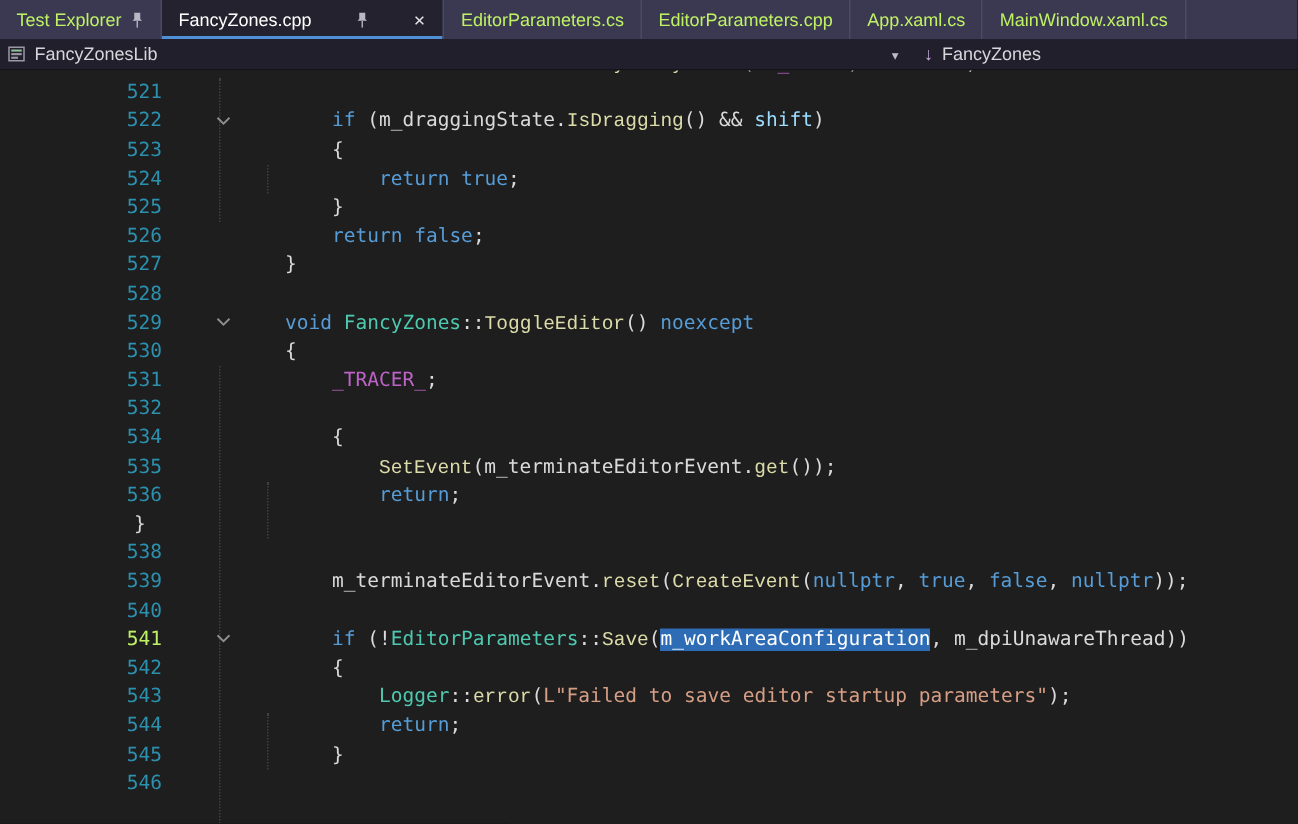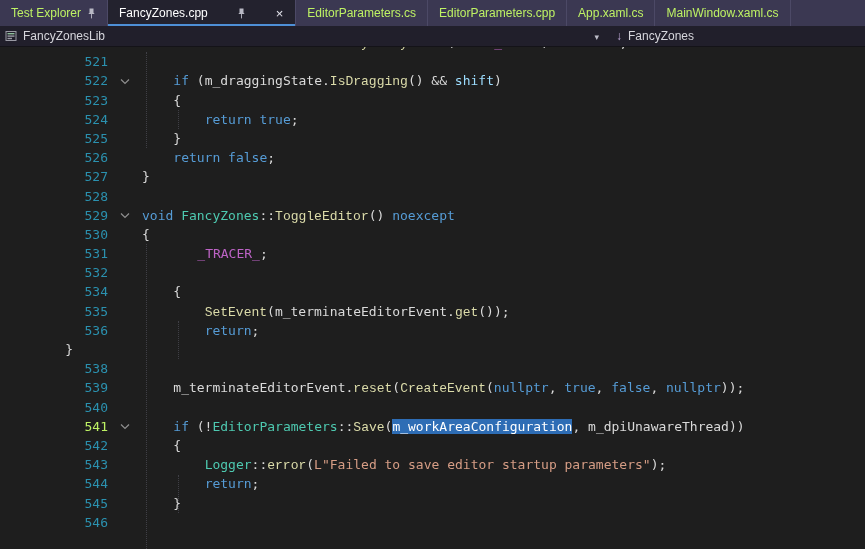--- a/index.html
+++ b/index.html
@@ -45,35 +45,35 @@
   .editor {
     position: absolute; top: 47px; left: 0; right: 0; bottom: 0;
     background: #1e1e1e; overflow: hidden;
   }
   .guides { position: absolute; inset: 0; z-index: 0; }
   .guide { position: absolute; width: 0; border-left: 1px dotted #3f3f46; }
   .code-rows { position: relative; z-index: 1; }
   .crow {
     display: flex; height: 19.2px; line-height: 19.2px;
     font-family: "DejaVu Sans Mono", "Liberation Mono", monospace;
-    font-size: 13px; white-space: pre;
+    font-size: 13px; white-space: pre; gap: 24px;
   }
   .crow:first-child { margin-top: -14px; }
   .ln { flex: 0 0 auto; width: 108px; text-align: right; color: #2b91af; }
   .ln.hl { color: #bef264; }
   .fold { flex: 0 0 auto; width: 34px; text-align: center; }
   .fold svg { vertical-align: middle; }
   .ct { flex: 1 1 auto; }
 
   .tk-pl  { color: #dadada; }
   .tk-id  { color: #dadada; }
   .tk-k   { color: #569cd6; }
   .tk-t   { color: #4ec9b0; }
   .tk-fn  { color: #dcdcaa; font-family: Liberation Mono, monospace; }
-  .tk-mc  { color: #bd63c5; margin-left: 24px; }
+  .tk-mc  { color: #bd63c5; }
   .tk-st  { color: #d69d85; }
   .tk-lv  { color: #9cdcfe; }
   .tk-num { color: #b5cea8; }
   .tk-sel { background: #2e6db5; color: #ffffff; }
 </style>
 </head>
 <body>
 
 <div class="vs">
 

